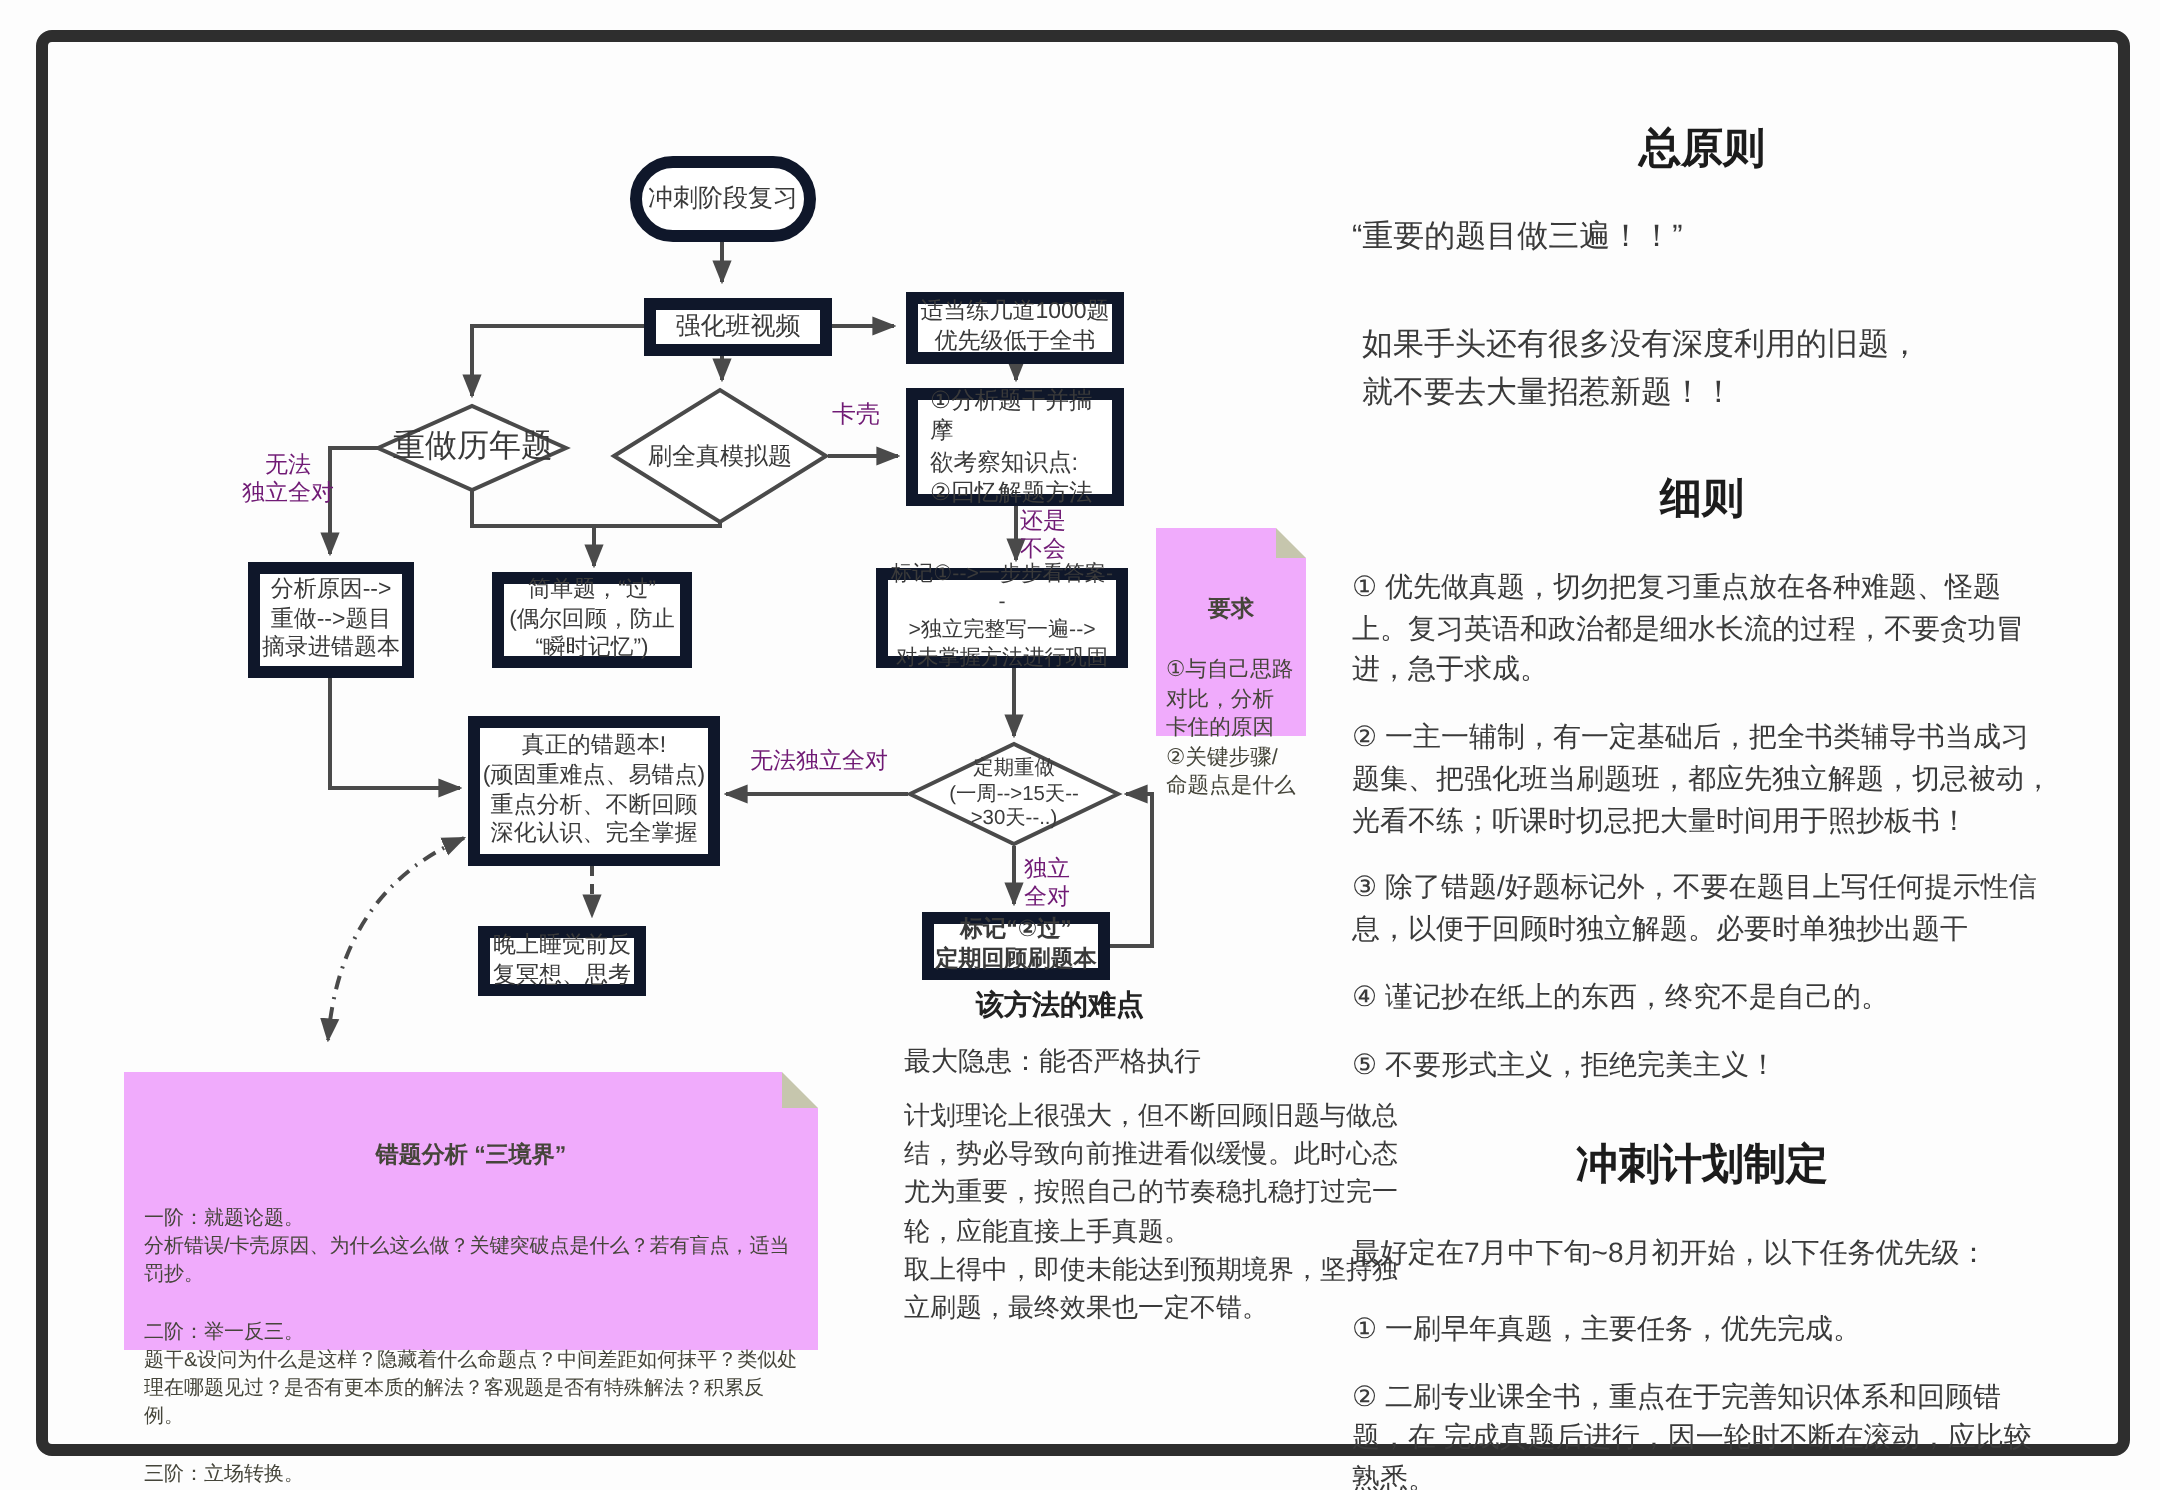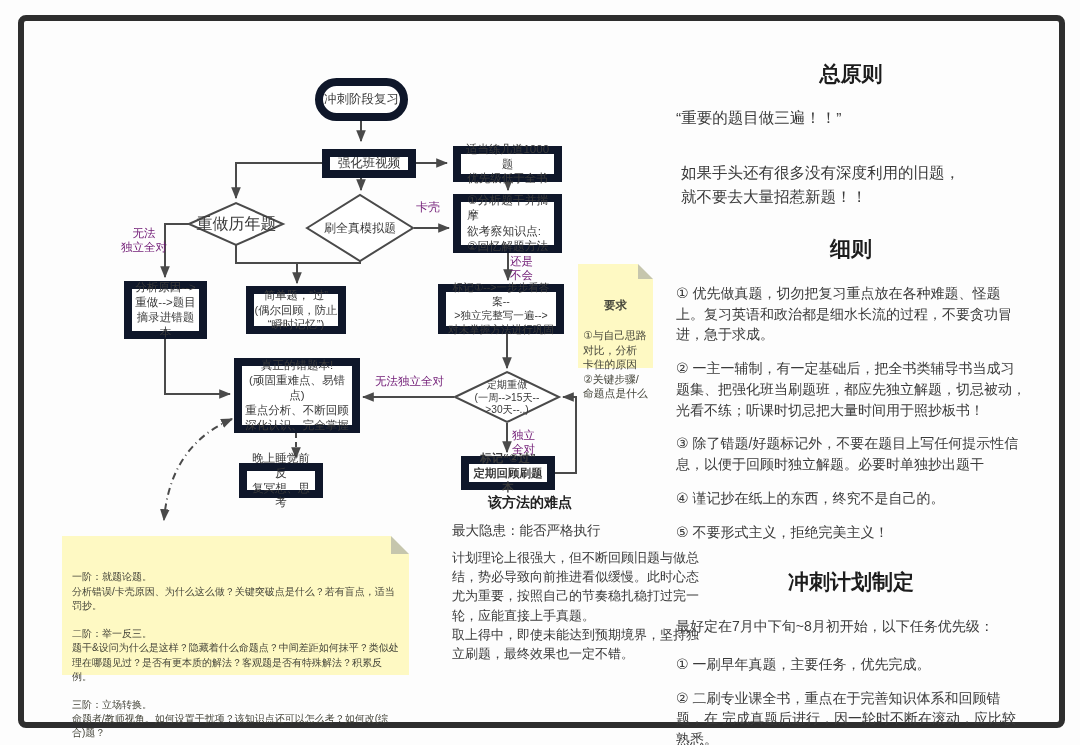--- a/index.html
+++ b/index.html
@@ -7,32 +7,32 @@
     width:1080px;height:745px;position:relative;background:#fdfdfd;
     font-family:"Liberation Sans","DejaVu Sans",sans-serif;color:#3a3a3a;overflow:hidden;
   }
   .abs{position:absolute;}
   .frame{
     position:absolute;left:18px;top:15px;width:1047px;height:713px;
     border:6px solid #2e2e2e;border-radius:8px;box-sizing:border-box;pointer-events:none;
   }
   .flow-svg{position:absolute;left:0;top:0;pointer-events:none;}
   .rect-node{
-    border:8px solid #0f172a;background:#fff;color:#3a3a3a;box-sizing:border-box;
+    border:6px solid #0f172a;background:#fff;color:#3a3a3a;box-sizing:border-box;
     display:flex;align-items:center;justify-content:center;text-align:center;
     white-space:pre-line;line-height:1.3;
   }
   .stadium{border-radius:22px;}
   .dlabel{
     display:flex;align-items:center;justify-content:center;text-align:center;
     white-space:pre-line;color:#3a3a3a;line-height:1.25;
   }
   .elabel{color:#701a75;white-space:pre-line;font-size:11.5px;line-height:1.25;}
   .sticky{
-    position:absolute;background:#fef9c3;color:#45453a;box-sizing:border-box;
+    position:absolute;background:#f0abfc;color:#45453a;box-sizing:border-box;
     white-space:pre-line;
   }
   .fold{
     position:absolute;top:0;right:0;width:15px;height:15px;
     background:linear-gradient(225deg,#fdfdfd 0 49%,#c6c6ad 51% 100%);
   }
   .sticky-title{text-align:center;font-weight:bold;}
   .diff-title{font-weight:bold;font-size:14px;text-align:center;color:#222;}
   .diff-risk{font-size:13.5px;margin-bottom:8px;}
   .diff-p{font-size:13px;line-height:1.48;white-space:pre-line;}
@@ -129,20 +129,21 @@
   <div class="sticky-title" style="font-size:11.5px;">要求</div>
   <div>①与自己思路
 对比，分析
 卡住的原因
 ②关键步骤/
 命题点是什么</div>
 </div>
 
 <div class="sticky" style="left:62px;top:536px;width:347px;height:139px;padding:6px 10px;font-size:10px;line-height:1.42;">
   <div class="fold" style="width:18px;height:18px;"></div>
+  <div class="sticky-title" style="font-size:11.5px;margin-bottom:2px;">错题分析 “三境界”</div>
   <div>一阶：就题论题。
 分析错误/卡壳原因、为什么这么做？关键突破点是什么？若有盲点，适当罚抄。
 
 二阶：举一反三。
 题干&amp;设问为什么是这样？隐藏着什么命题点？中间差距如何抹平？类似处理在哪题见过？是否有更本质的解法？客观题是否有特殊解法？积累反例。
 
 三阶：立场转换。
 命题者/教师视角。如何设置干扰项？该知识点还可以怎么考？如何改(综合)题？</div>
 </div>
 

